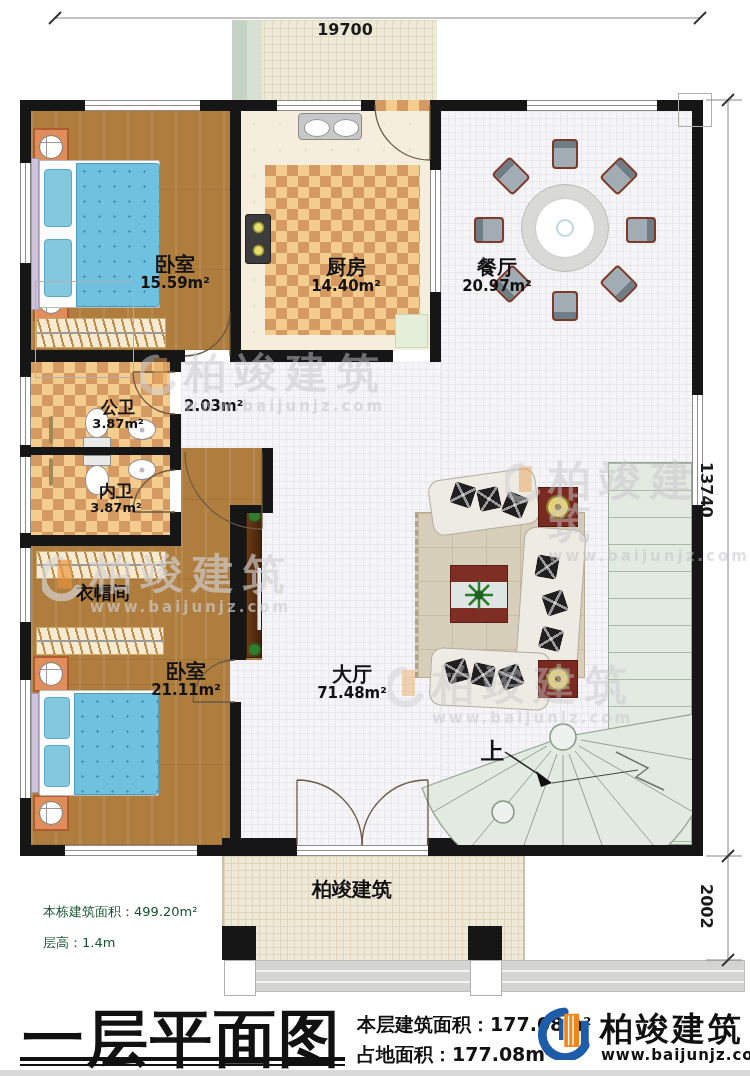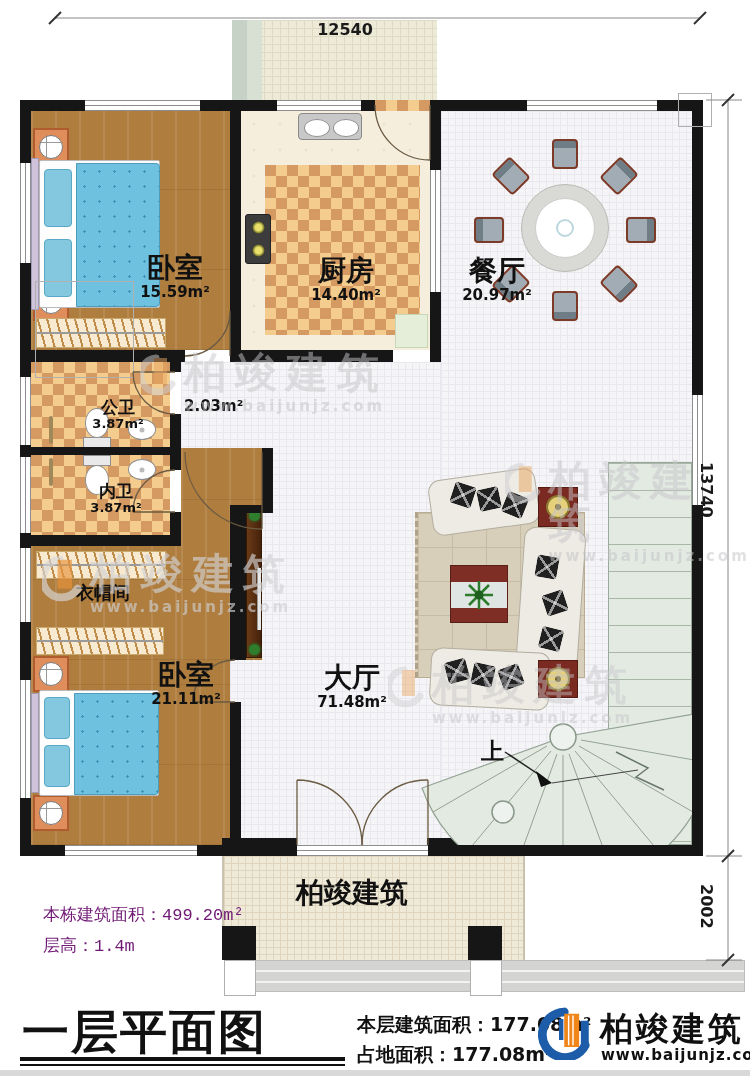--- a/index.html
+++ b/index.html
@@ -11,21 +11,21 @@
   .floor-wood{background-color:#af7d3e;background-image:repeating-linear-gradient(90deg,rgba(255,255,255,.10) 0 2px,transparent 2px 24px),repeating-linear-gradient(0deg,rgba(0,0,0,.08) 0 1px,transparent 1px 80px);}
   .floor-checker{background:repeating-conic-gradient(#f3cc8e 0% 25%,#d49a62 0% 50%);background-size:22px 22px;}
   .floor-marble{background-color:#f6eedd;background-image:radial-gradient(rgba(210,190,150,.25) 1px,transparent 2px);background-size:26px 26px;}
   .floor-porch{background-color:#efe9d7;background-image:linear-gradient(#dfd5bf 1px,transparent 1px),linear-gradient(90deg,#dfd5bf 1px,transparent 1px);background-size:7px 7px;border-left:2px solid #c9c2ae;border-right:2px solid #c9c2ae;}
   .floor-terrace{background-color:#edead8;background-image:linear-gradient(#ded9c3 1px,transparent 1px),linear-gradient(90deg,#ded9c3 1px,transparent 1px);background-size:8px 8px;}
   .wall{background:#161616;}
   .winh{height:11px;background:#fff;border-top:1px solid #8d8d8d;border-bottom:1px solid #8d8d8d;background-image:linear-gradient(transparent 4px,#8d8d8d 4px,#8d8d8d 5px,transparent 5px);}
   .winv{width:11px;background:#fff;border-left:1px solid #8d8d8d;border-right:1px solid #8d8d8d;background-image:linear-gradient(90deg,transparent 4px,#8d8d8d 4px,#8d8d8d 5px,transparent 5px);}
   
   .room-label{transform:translateX(-50%);text-align:center;color:#111;line-height:1.1;white-space:nowrap;}
-  .room-label .rname{font-size:28px;font-weight:700;}
+  .room-label .rname{font-size:20px;font-weight:700;}
   .room-label .rarea{font-size:15px;font-weight:700;}
   .room-label.small .rname{font-size:17px;}
   .room-label.small .rarea{font-size:13px;}
   .txt{color:#111;white-space:nowrap;}
   .dim{font-size:16px;font-weight:700;color:#1a1a1a;}
   .dim-v{transform:rotate(90deg);transform-origin:0 0;}
   
   .nightstand{background:#e08d5c;border:2px solid #b05c2e;}
   .lamp{position:absolute;left:50%;top:50%;width:22px;height:22px;transform:translate(-50%,-50%);background:#fff;border:1px solid #777;border-radius:50%;background-image:linear-gradient(#999 1px,transparent 1px),linear-gradient(90deg,#999 1px,transparent 1px);background-size:100% 50%,50% 100%;background-repeat:no-repeat;background-position:0 50%,50% 0;}
   .bed{background:#fdfdfd;border:1px solid #b9b9b9;border-radius:2px;}
@@ -54,24 +54,24 @@
   .mat{background:#e4eed8;border:1px solid #c6d6b6;}
   .sinkbasin{position:absolute;background:#fff;border:1px solid #909090;border-radius:50%;}
   .stove{background:#3c3c3c;border:1px solid #222;border-radius:3px;}
   .burner{position:absolute;width:13px;height:13px;background:radial-gradient(#e8e06a 35%,#7a7a30 60%,#333 70%);border-radius:50%;}
   .steps{background:repeating-linear-gradient(180deg,#d4d4d2 0 9px,#f3f3f1 9px 11px);border:1px solid #bdbdbb;}
   
   .wm{display:flex;align-items:flex-start;gap:8px;pointer-events:none;}
   .wm-name{font-size:42px;font-weight:800;color:#c6c6ca;letter-spacing:9px;line-height:1;}
   .wm-site{font-size:15px;font-weight:700;color:#c2c2c6;letter-spacing:3px;margin-top:3px;}
   
-  .plan-title{font-size:47px;font-weight:800;color:#111;letter-spacing:2px;line-height:1;}
+  .plan-title{font-size:62px;font-weight:800;color:#111;letter-spacing:2px;line-height:1;}
   .plan-scale{font-size:38px;font-weight:500;color:#111;line-height:1;}
   .tb-line{font-size:19px;font-weight:700;color:#111;}
-  .info-line{font-size:17px;font-weight:500;color:#701a75;font-family:Liberation Mono, monospace;}
+  .info-line{font-size:13px;font-weight:500;color:#14532d;}
   .brand-name{font-size:33px;font-weight:900;color:#101010;letter-spacing:3px;line-height:1;}
   .brand-site{font-size:15px;font-weight:800;color:#101010;letter-spacing:1px;}
 </style>
 </head>
 <body>
 
 <div class="canvas">
 
   <div class="a floor-terrace" style="left:232px;top:20px;width:205px;height:80px;"></div>
   <div class="a" style="left:232px;top:20px;width:15px;height:80px;background:#c6d2c6;"></div>
@@ -264,21 +264,21 @@
       <line x1="728" y1="100" x2="728" y2="960"></line>
       <line x1="706" y1="100" x2="742" y2="100"></line>
       <line x1="706" y1="856" x2="742" y2="856"></line>
       <line x1="706" y1="960" x2="742" y2="960"></line>
       <line x1="722" y1="106" x2="734" y2="94" stroke="#333" stroke-width="2"></line>
       <line x1="722" y1="862" x2="734" y2="850" stroke="#333" stroke-width="2"></line>
       <line x1="722" y1="966" x2="734" y2="954" stroke="#333" stroke-width="2"></line>
     </g>
   </svg>
 
-  <div class="a dim" style="left:310px;top:20px;width:70px;text-align:center;">12540</div>
+  <div class="a dim" style="left:310px;top:20px;width:70px;text-align:center;">19700</div>
   <div class="a dim dim-v" style="left:716px;top:462px;">13740</div>
   <div class="a dim dim-v" style="left:716px;top:884px;">2002</div>
 
   <div class="a room-label" style="left:175px;top:253px;">
     <div class="rname">卧室</div>
     <div class="rarea">15.59m²</div>
   </div>
   <div class="a room-label" style="left:346px;top:256px;">
     <div class="rname">厨房</div>
     <div class="rarea">14.40m²</div>

